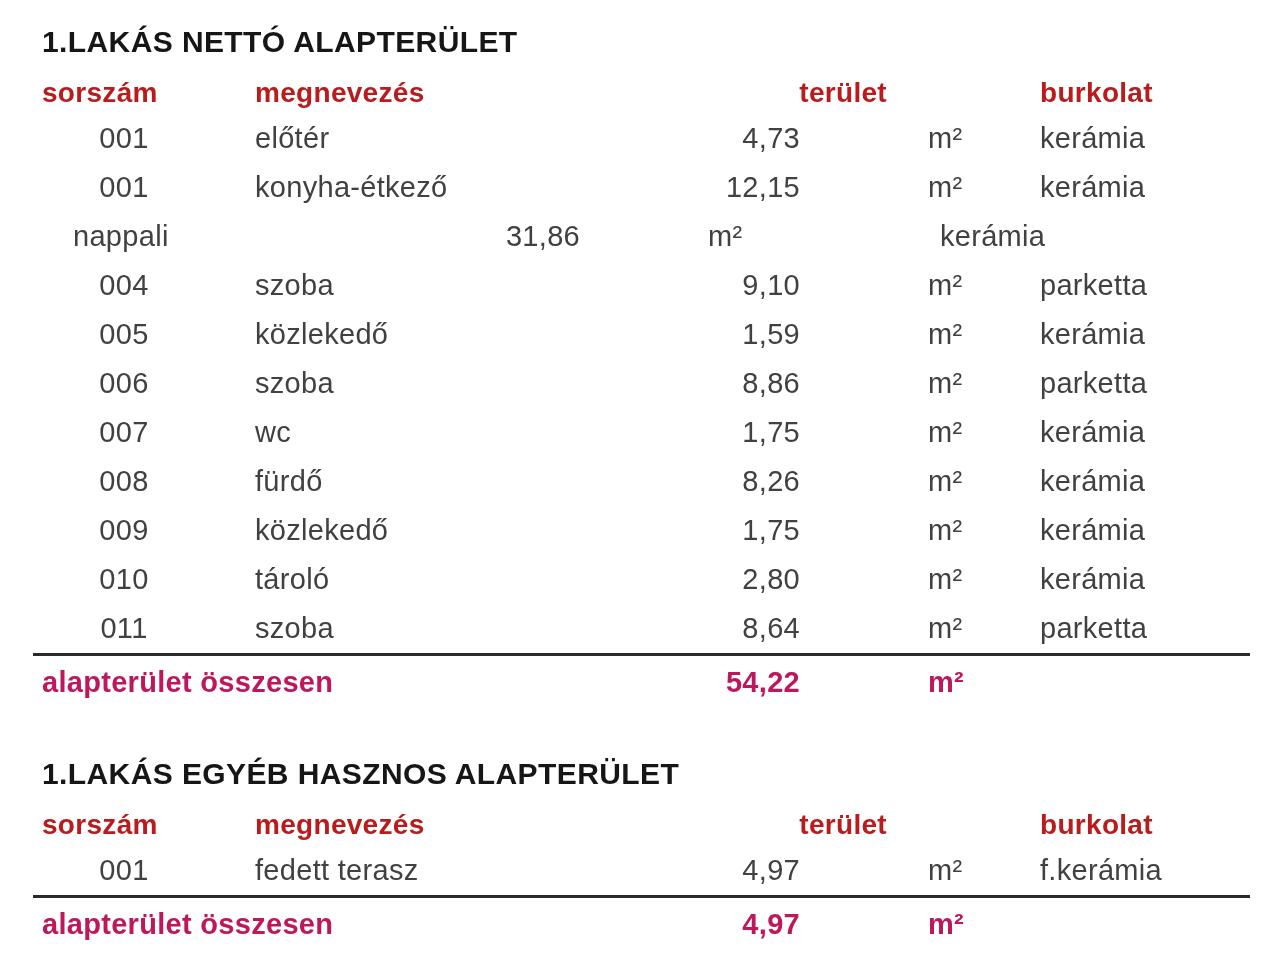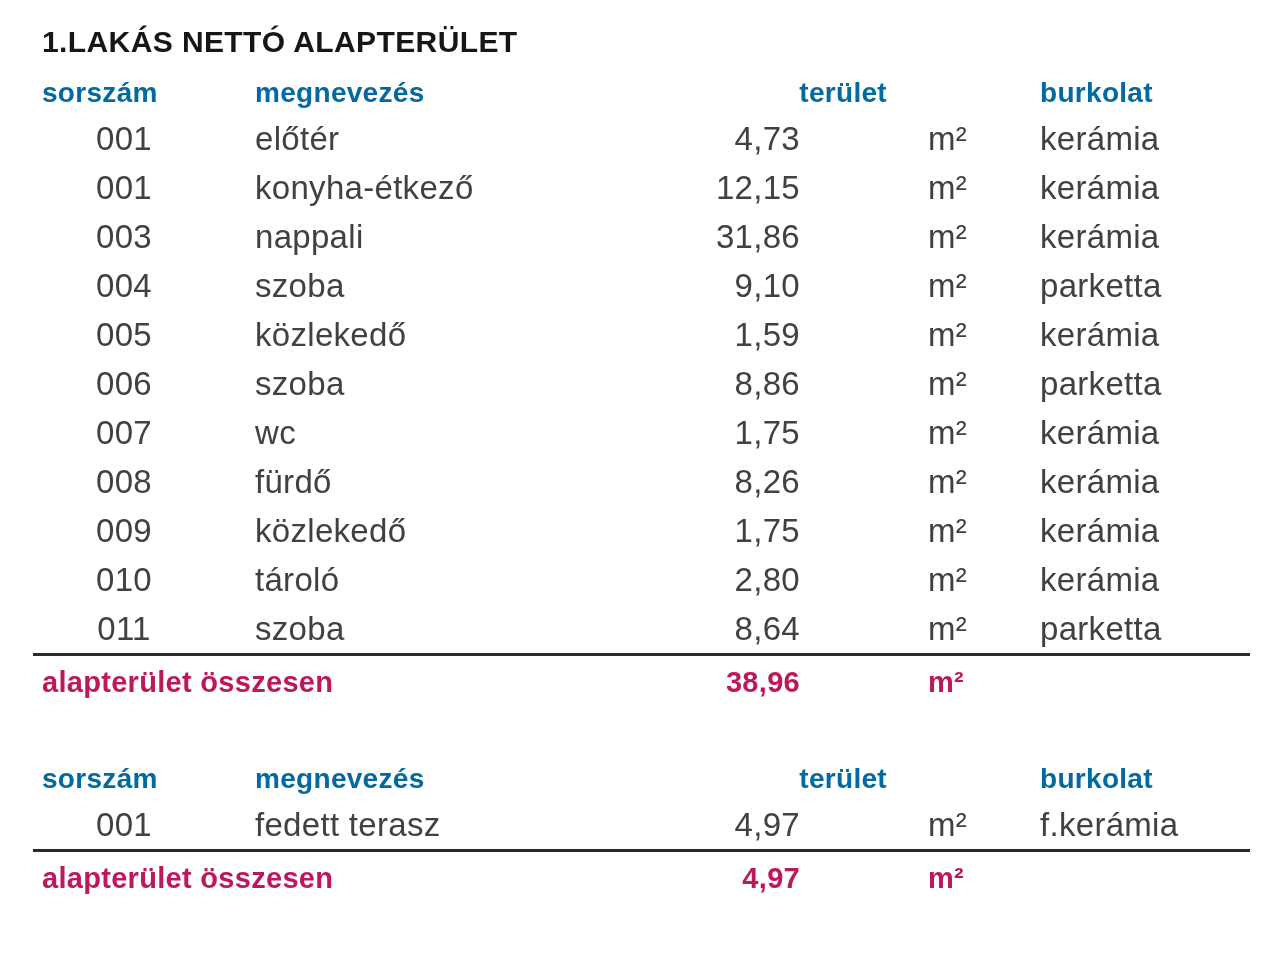--- a/index.html
+++ b/index.html
@@ -24,28 +24,28 @@
     line-height:32px;
     margin-bottom:14px;
     white-space:nowrap;
   }
 
   .row {
     display:grid;
     grid-template-columns:182px 465px 220px 100px 1fr;
     align-items:center;
     height:49px;
-    font-size:33px;
+    font-size:29px;
     color:#414141;
     letter-spacing:0.3px;
   }
   .row.header {
     height:42px;
     font-weight:bold;
-    color:#0369a1;
+    color:#b91c1c;
     font-size:28px;
   }
   .row.total {
     height:52px;
     border-top:3px solid #2b2b2b;
     font-weight:bold;
     color:#be185d;
     font-size:29px;
   }
 
@@ -82,21 +82,20 @@
       <div class="c-burkolat">kerámia</div>
     </div>
     <div class="row">
       <div class="c-sorszam">001</div>
       <div class="c-megnevezes">konyha-étkező</div>
       <div class="c-terulet">12,15</div>
       <div class="c-unit">m²</div>
       <div class="c-burkolat">kerámia</div>
     </div>
     <div class="row">
-      <div class="c-sorszam">003</div>
       <div class="c-megnevezes">nappali</div>
       <div class="c-terulet">31,86</div>
       <div class="c-unit">m²</div>
       <div class="c-burkolat">kerámia</div>
     </div>
     <div class="row">
       <div class="c-sorszam">004</div>
       <div class="c-megnevezes">szoba</div>
       <div class="c-terulet">9,10</div>
       <div class="c-unit">m²</div>
@@ -147,27 +146,28 @@
     <div class="row">
       <div class="c-sorszam">011</div>
       <div class="c-megnevezes">szoba</div>
       <div class="c-terulet">8,64</div>
       <div class="c-unit">m²</div>
       <div class="c-burkolat">parketta</div>
     </div>
 
     <div class="row total">
       <div class="c-label">alapterület összesen</div>
-      <div class="c-terulet">38,96</div>
+      <div class="c-terulet">54,22</div>
       <div class="c-unit">m²</div>
       <div class="c-burkolat"></div>
     </div>
   </div>
 
   <div class="area-table t2">
+    <div class="doc-title">1.LAKÁS EGYÉB HASZNOS ALAPTERÜLET</div>
 
     <div class="row header">
       <div class="c-sorszam">sorszám</div>
       <div class="c-megnevezes">megnevezés</div>
       <div class="c-terulet">terület</div>
       <div class="c-unit"></div>
       <div class="c-burkolat">burkolat</div>
     </div>
 
     <div class="row">

